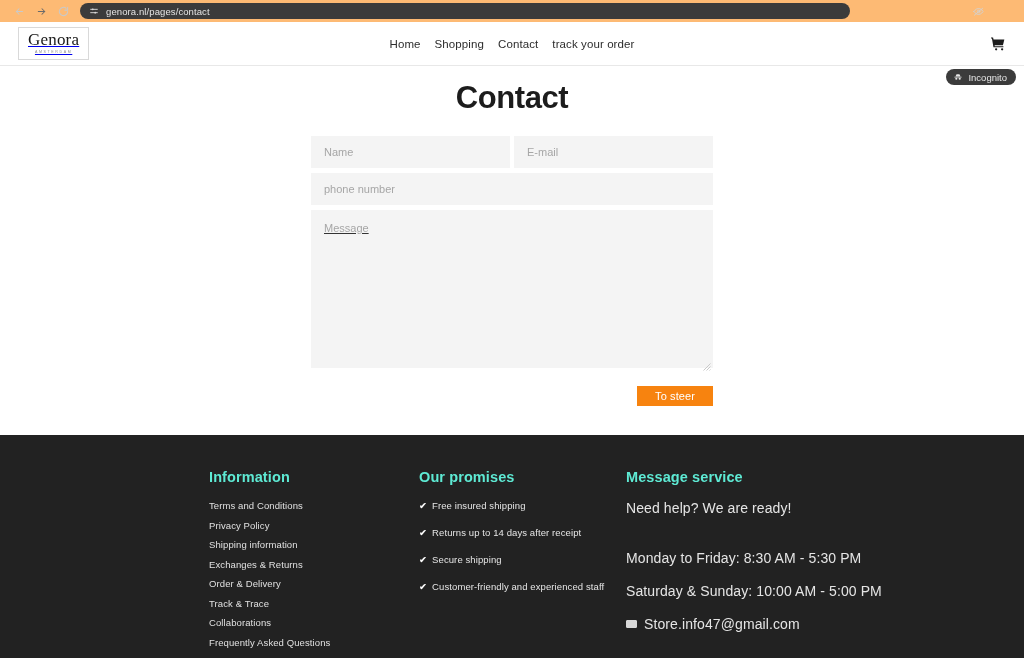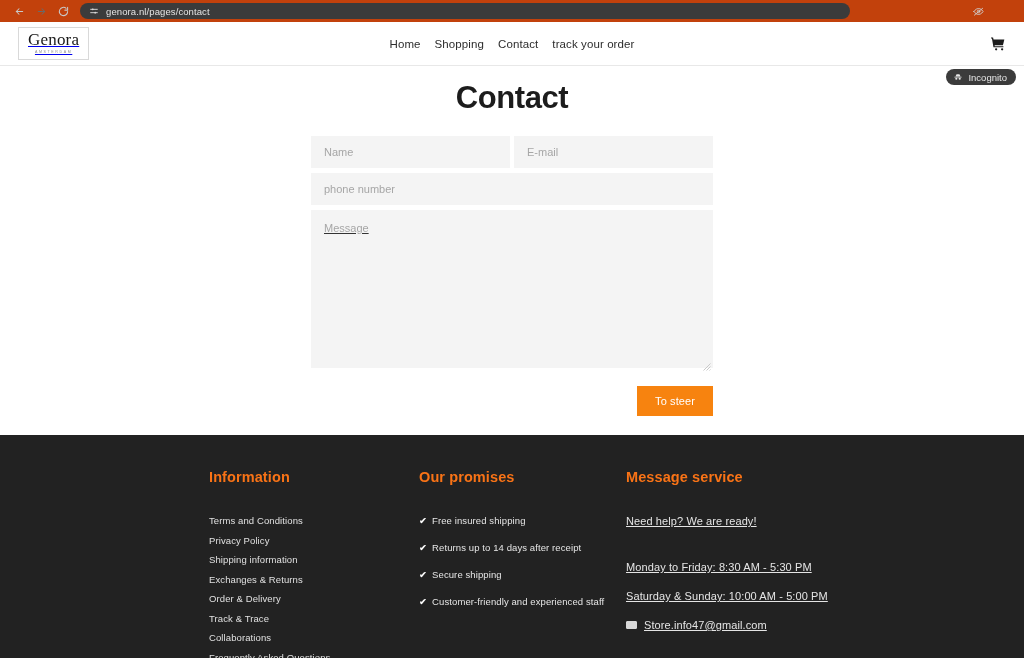--- a/index.html
+++ b/index.html
@@ -14,21 +14,21 @@
   body {
     font-family: "Liberation Sans", sans-serif;
     background: #ffffff;
     color: #222222;
     -webkit-font-smoothing: antialiased;
   }
 
   
   .browser-toolbar {
     height: 22px;
-    background: #c2410c;
+    background: #fdba74;
     display: flex;
     align-items: center;
     padding: 0 8px;
     gap: 0px;
     position: relative;
   }
 
   .nav-btn {
     width: 22px;
     height: 18px;
@@ -240,21 +240,21 @@
     justify-content: flex-end;
     margin-top: 18px;
   }
   .submit-btn {
     background: #f7830f;
     color: #ffffff;
     border: none;
     font-family: "Liberation Sans", sans-serif;
     font-size: 11px;
     padding: 0 18px;
-    height: 30px;
+    height: 20px;
     min-width: 72px;
     cursor: pointer;
     letter-spacing: .1px;
   }
 
   
   .site-footer {
     background: #222222;
     color: #ebebeb;
     height: 223px;
@@ -265,22 +265,22 @@
     padding-left: 209px;
   }
   .footer-col { }
   .footer-col.information { width: 210px; }
   .footer-col.promises { width: 207px; }
   .footer-col.service { width: 260px; }
 
   .footer-heading {
     font-size: 14.5px;
     font-weight: bold;
-    color: #f97316;
-    margin-bottom: 30px;
+    color: #5eead4;
+    margin-bottom: 15px;
     letter-spacing: .1px;
   }
 
   .footer-link {
     display: block;
     font-size: 9.5px;
     color: #e0e0e0;
     text-decoration: none;
     margin-bottom: 8.5px;
     letter-spacing: .1px;
@@ -291,24 +291,23 @@
     color: #e5e5e5;
     margin-bottom: 16px;
     letter-spacing: .1px;
     display: flex;
     gap: 5px;
     align-items: baseline;
   }
   .promise-check { color: #ffffff; font-size: 9.5px; }
 
   .service-line {
-    font-size: 11px;
+    font-size: 14px;
     color: #e5e5e5;
     letter-spacing: .1px;
-    text-decoration: underline;
   }
   .service-intro { margin-bottom: 34px; }
   .service-hours { margin-bottom: 17px; margin-top: 17px; }
   .service-email {
     display: flex;
     align-items: center;
     gap: 7px;
     margin-top: 7px;
   }
   .email-glyph {

